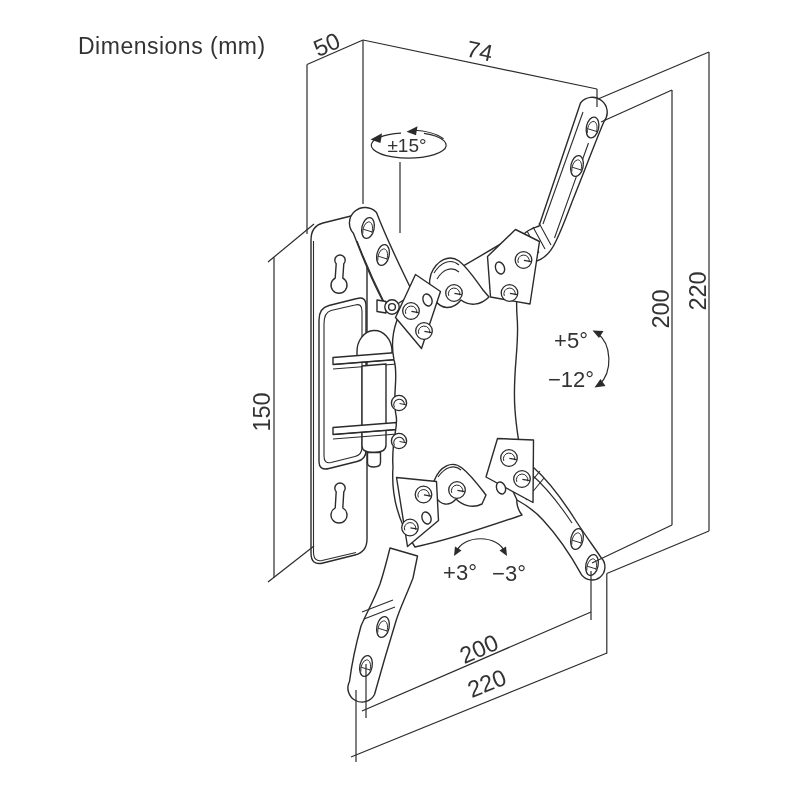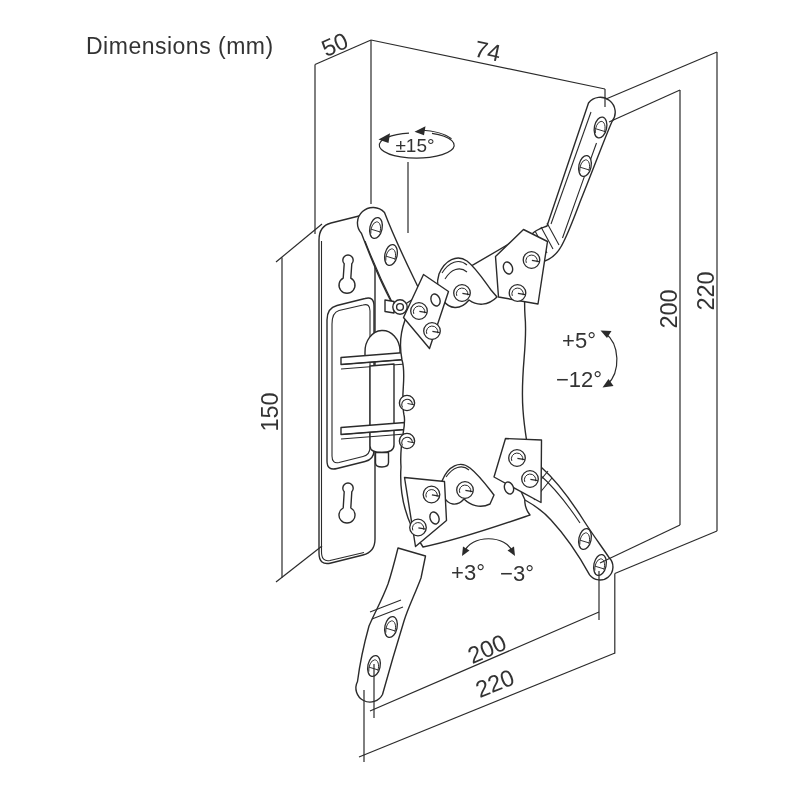--- a/index.html
+++ b/index.html
@@ -1,16 +1,16 @@
 <!DOCTYPE html>
 <html><head>
 <meta charset="utf-8">
 <style>
 html,body{margin:0;padding:0;background:#fff;}
-#wrap{width:638px;height:800px;position:relative;background:#fff;margin-left:8px;}
+#wrap{width:638px;height:800px;position:relative;background:#fff;}
 text{font-family:"Liberation Sans",sans-serif;fill:#333;}
 .ol{fill:#fff;stroke:#2b2b2b;stroke-width:1.4;stroke-linejoin:round;}
 .ln{fill:none;stroke:#2b2b2b;stroke-width:1.2;}
 .dt{fill:none;stroke:#2b2b2b;stroke-width:1.1;}
 .ar{fill:#2b2b2b;stroke:none;}
 </style>
 </head>
 <body>
 <div id="wrap">
 <svg width="800" height="800" viewBox="0 0 800 800">

